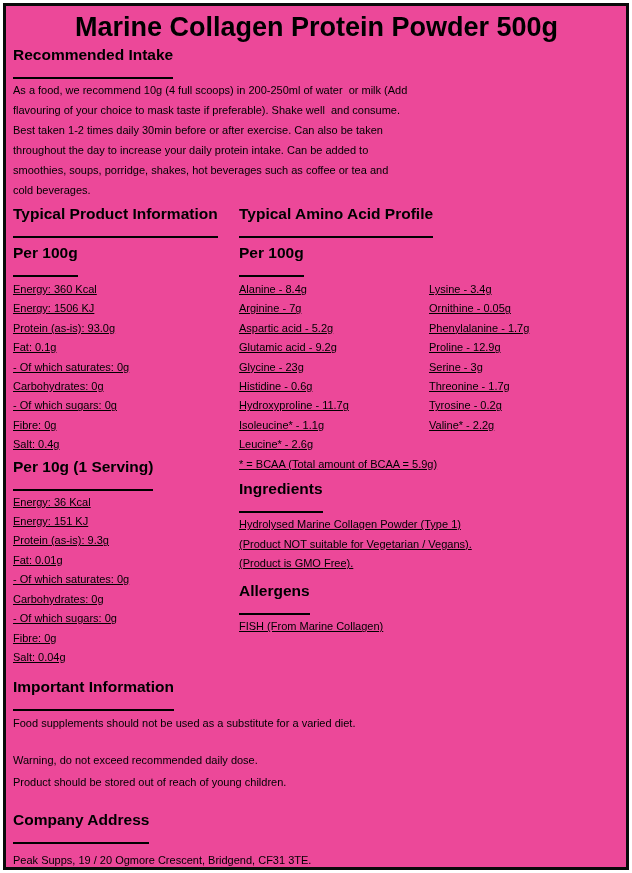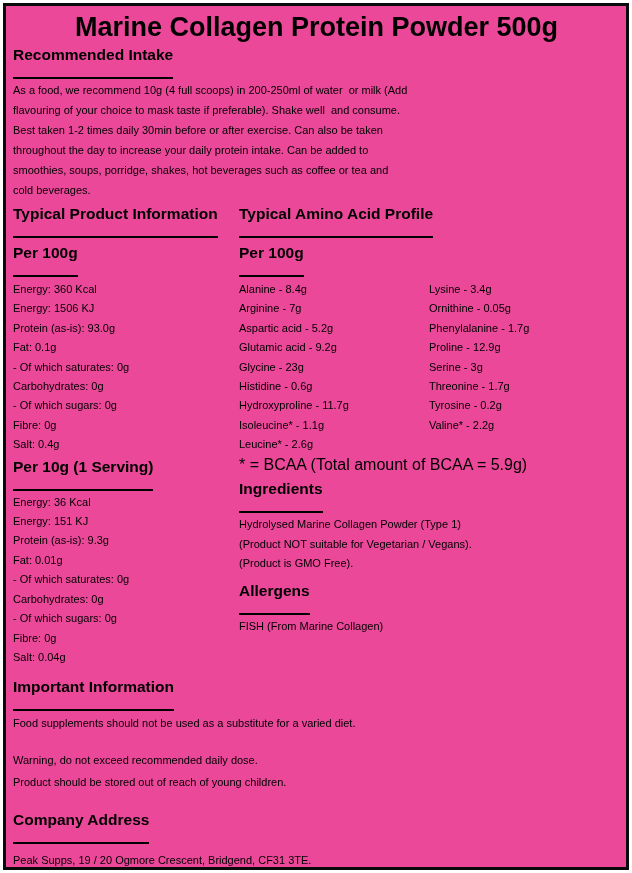--- a/index.html
+++ b/index.html
@@ -36,31 +36,31 @@
     padding-bottom: 12px;
     white-space: pre;
   }
   .line, .para-line, .item {
     font-size: 11px;
     line-height: 20px;
     white-space: pre;
   }
   .item { line-height: 19.4px; }
   .para { margin-top: 1px; }
-  .cols { display: flex; margin-top: 3px; }
+  .cols { display: flex; margin-top: 3px; text-decoration: underline; }
   .col-left { width: 226px; flex: none; }
   .col-right { flex: 1; min-width: 0; }
   .list { margin-top: 3px; }
   .h-row.sub { margin-top: 4px; }
   .h-row.second { margin-top: 1px; }
   .list.second { margin-top: 2px; }
   .amino-cols { display: flex; margin-top: 3px; }
   .amino-col1 { width: 190px; flex: none; }
   .amino-col2 { flex: 1; min-width: 0; }
-  .bcaa { font-size: 16px; line-height: 19.6px; white-space: pre; }
+  .bcaa { font-size: 11px; line-height: 19.6px; white-space: pre; }
   .h-row.ingredients { margin-top: 4px; }
   .ing-lines { margin-top: 2px; }
   .h-row.allergens { margin-top: 7px; }
   .allergen-line { margin-top: 2px; }
   .important { margin-top: 9px; }
   .important .line { margin-top: 2px; }
   .important .line.gap { margin-bottom: 17px; }
   .h-row.company { margin-top: 2px; }
   .address { margin-top: 6px; }
   .batch-row {

